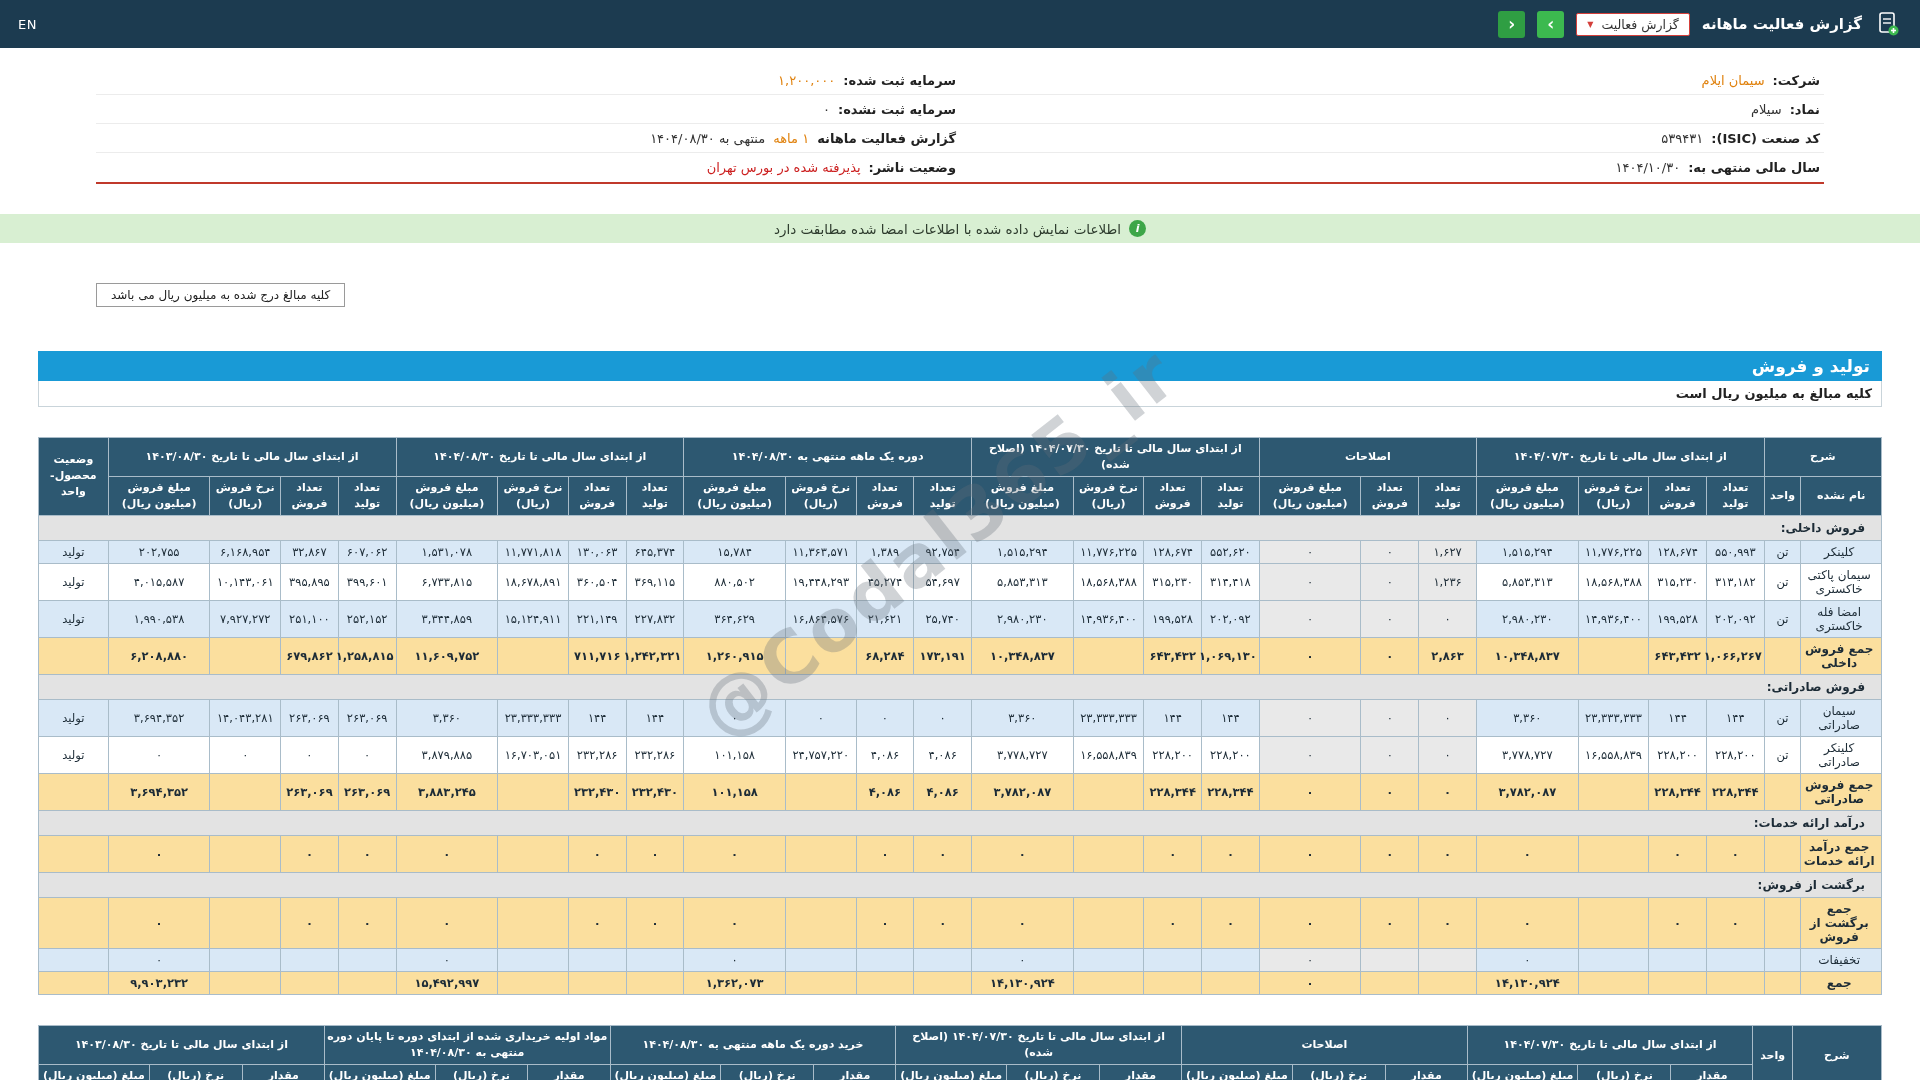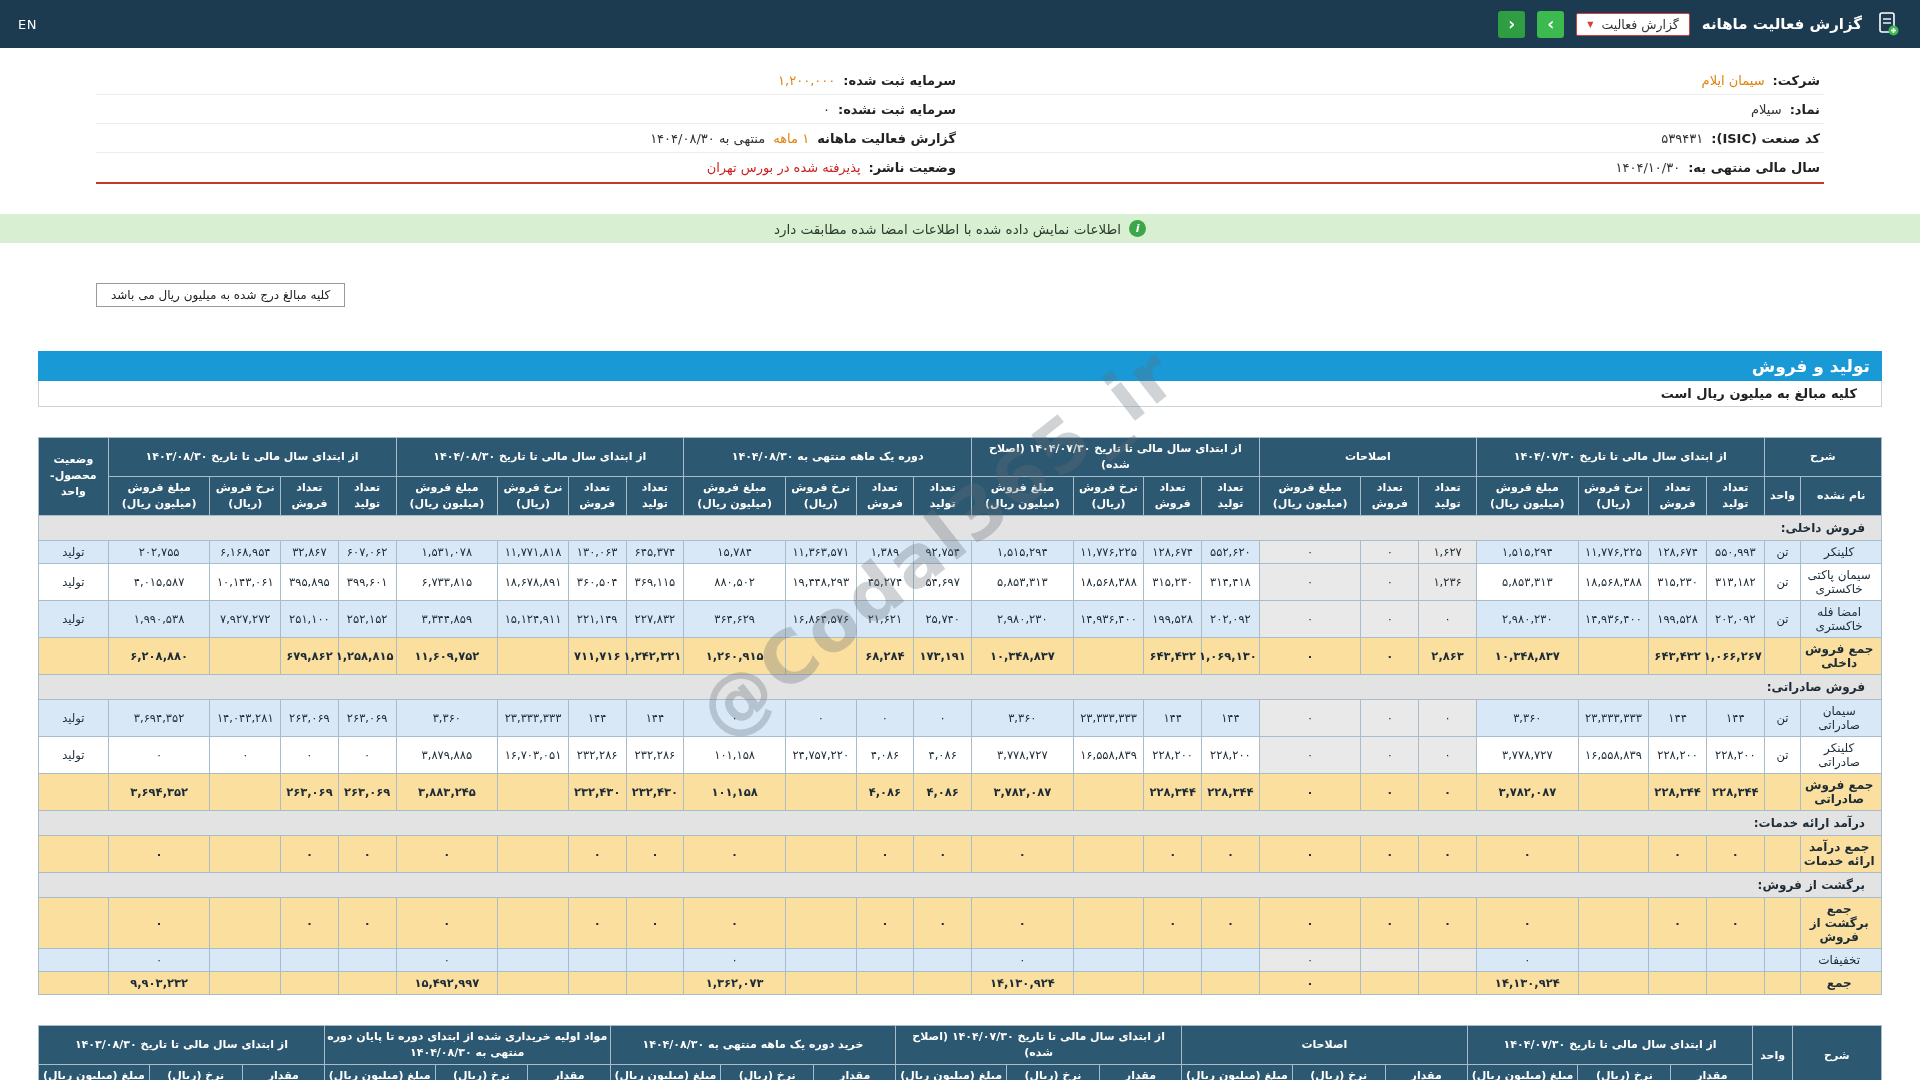--- a/index.html
+++ b/index.html
@@ -35,21 +35,21 @@
   .notice { margin-top:30px; background:#d8efd2; padding:6px 0; display:flex; justify-content:center;
             align-items:center; gap:8px; font-size:13.5px; color:#2d3b2d; }
   .info-icon { width:17px; height:17px; border-radius:50%; background:#3da648; color:#ffffff; font-size:11px;
                font-weight:700; display:inline-flex; align-items:center; justify-content:center; font-style:italic; flex:0 0 17px; }
   .note-row { padding:12px 96px 0; text-align:left; }
   .note-box { display:inline-block; border:1px solid #9a9a9a; padding:4px 14px; font-size:12px; color:#222222; background:#ffffff;margin-top:28px; }
   
   .content { margin:44px 38px 0; }
   .sec-bar { background:#199ad6; color:#ffffff; font-weight:700; font-size:17px; padding:5px 12px; }
   .sec-sub { border:1px solid #c9d4da; border-top:none; font-weight:700; font-size:13px; color:#222222;
-             padding:5px 24px; background:#ffffff; }
+             padding:5px 9px; background:#ffffff; }
   .prod-sec { position:relative; }
   #prodTable { margin-top:30px; }
   .pur-sec { margin-top:30px; }
   
   table.grid { width:100%; border-collapse:collapse; table-layout:fixed; background:#ffffff; }
   table.grid th, table.grid td { border:1px solid #a9bcc9; }
   table.grid thead th { background:#2d5871; color:#ffffff; font-weight:700; font-size:11px; padding:3px 2px; line-height:1.45; }
   table.grid td { font-size:11.5px; color:#1c2b36; text-align:center; padding:4px 2px; white-space:nowrap; }
   table.grid td.nm { text-align:center; padding-right:6px; white-space:normal; font-size:12px; }
   table.grid tr.odd td { background:#d9e8f6; }

